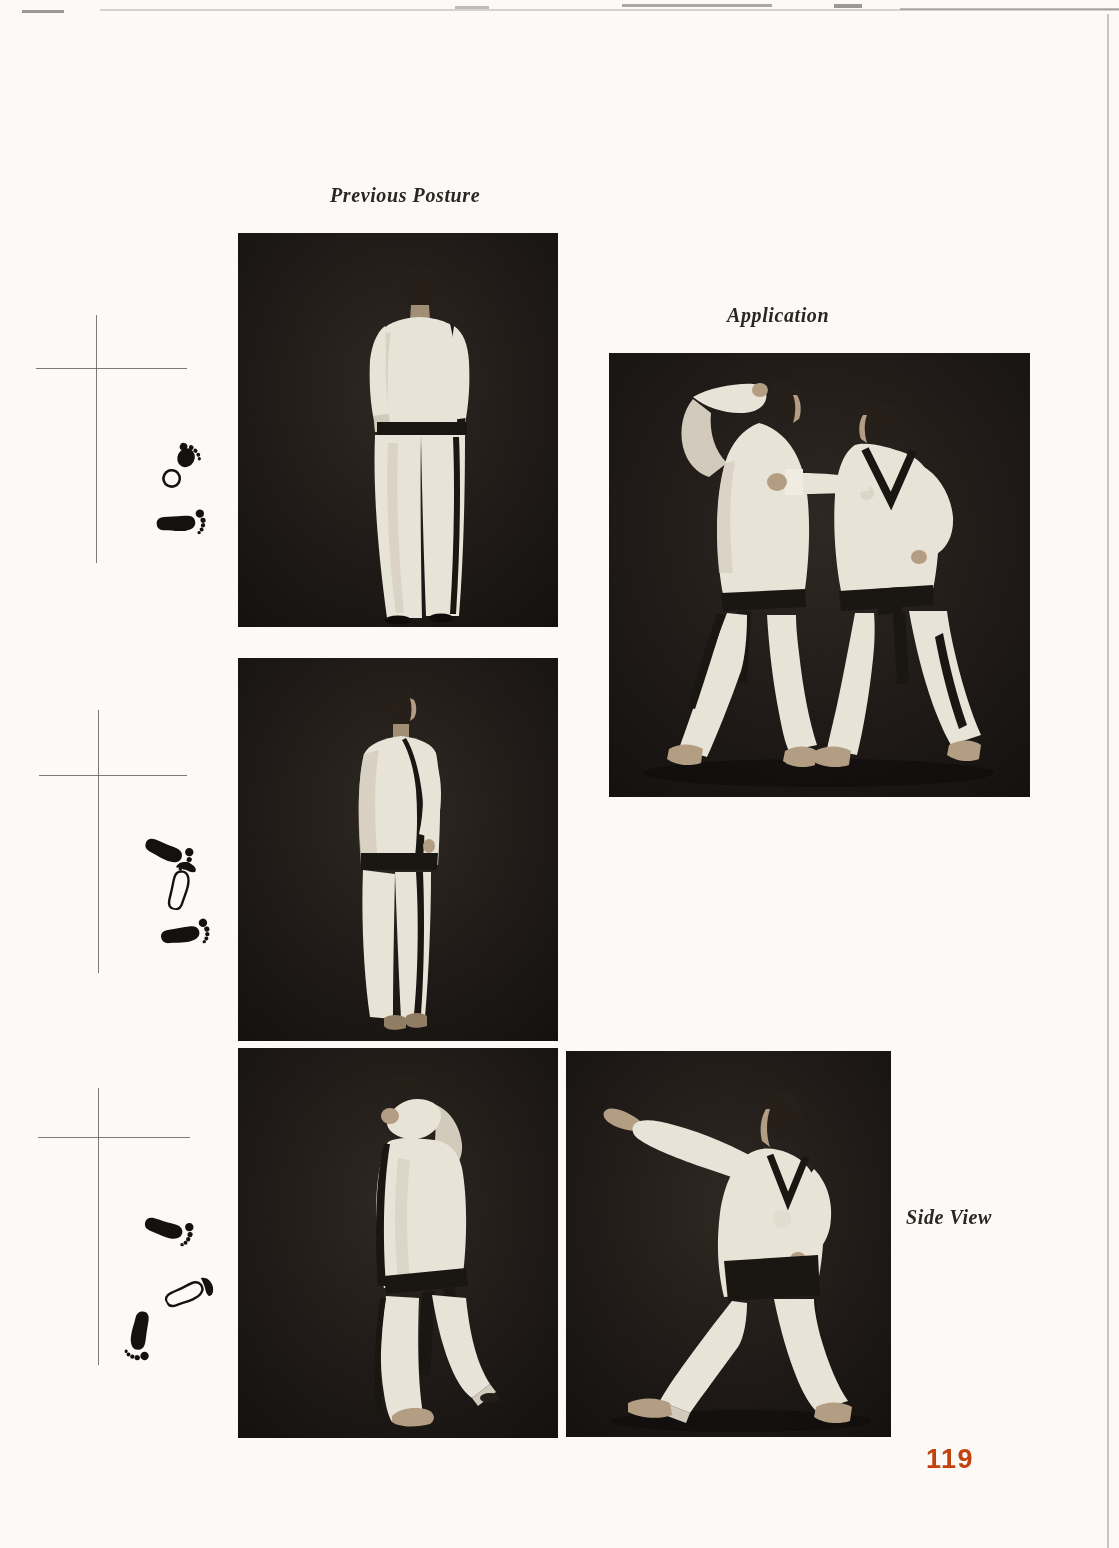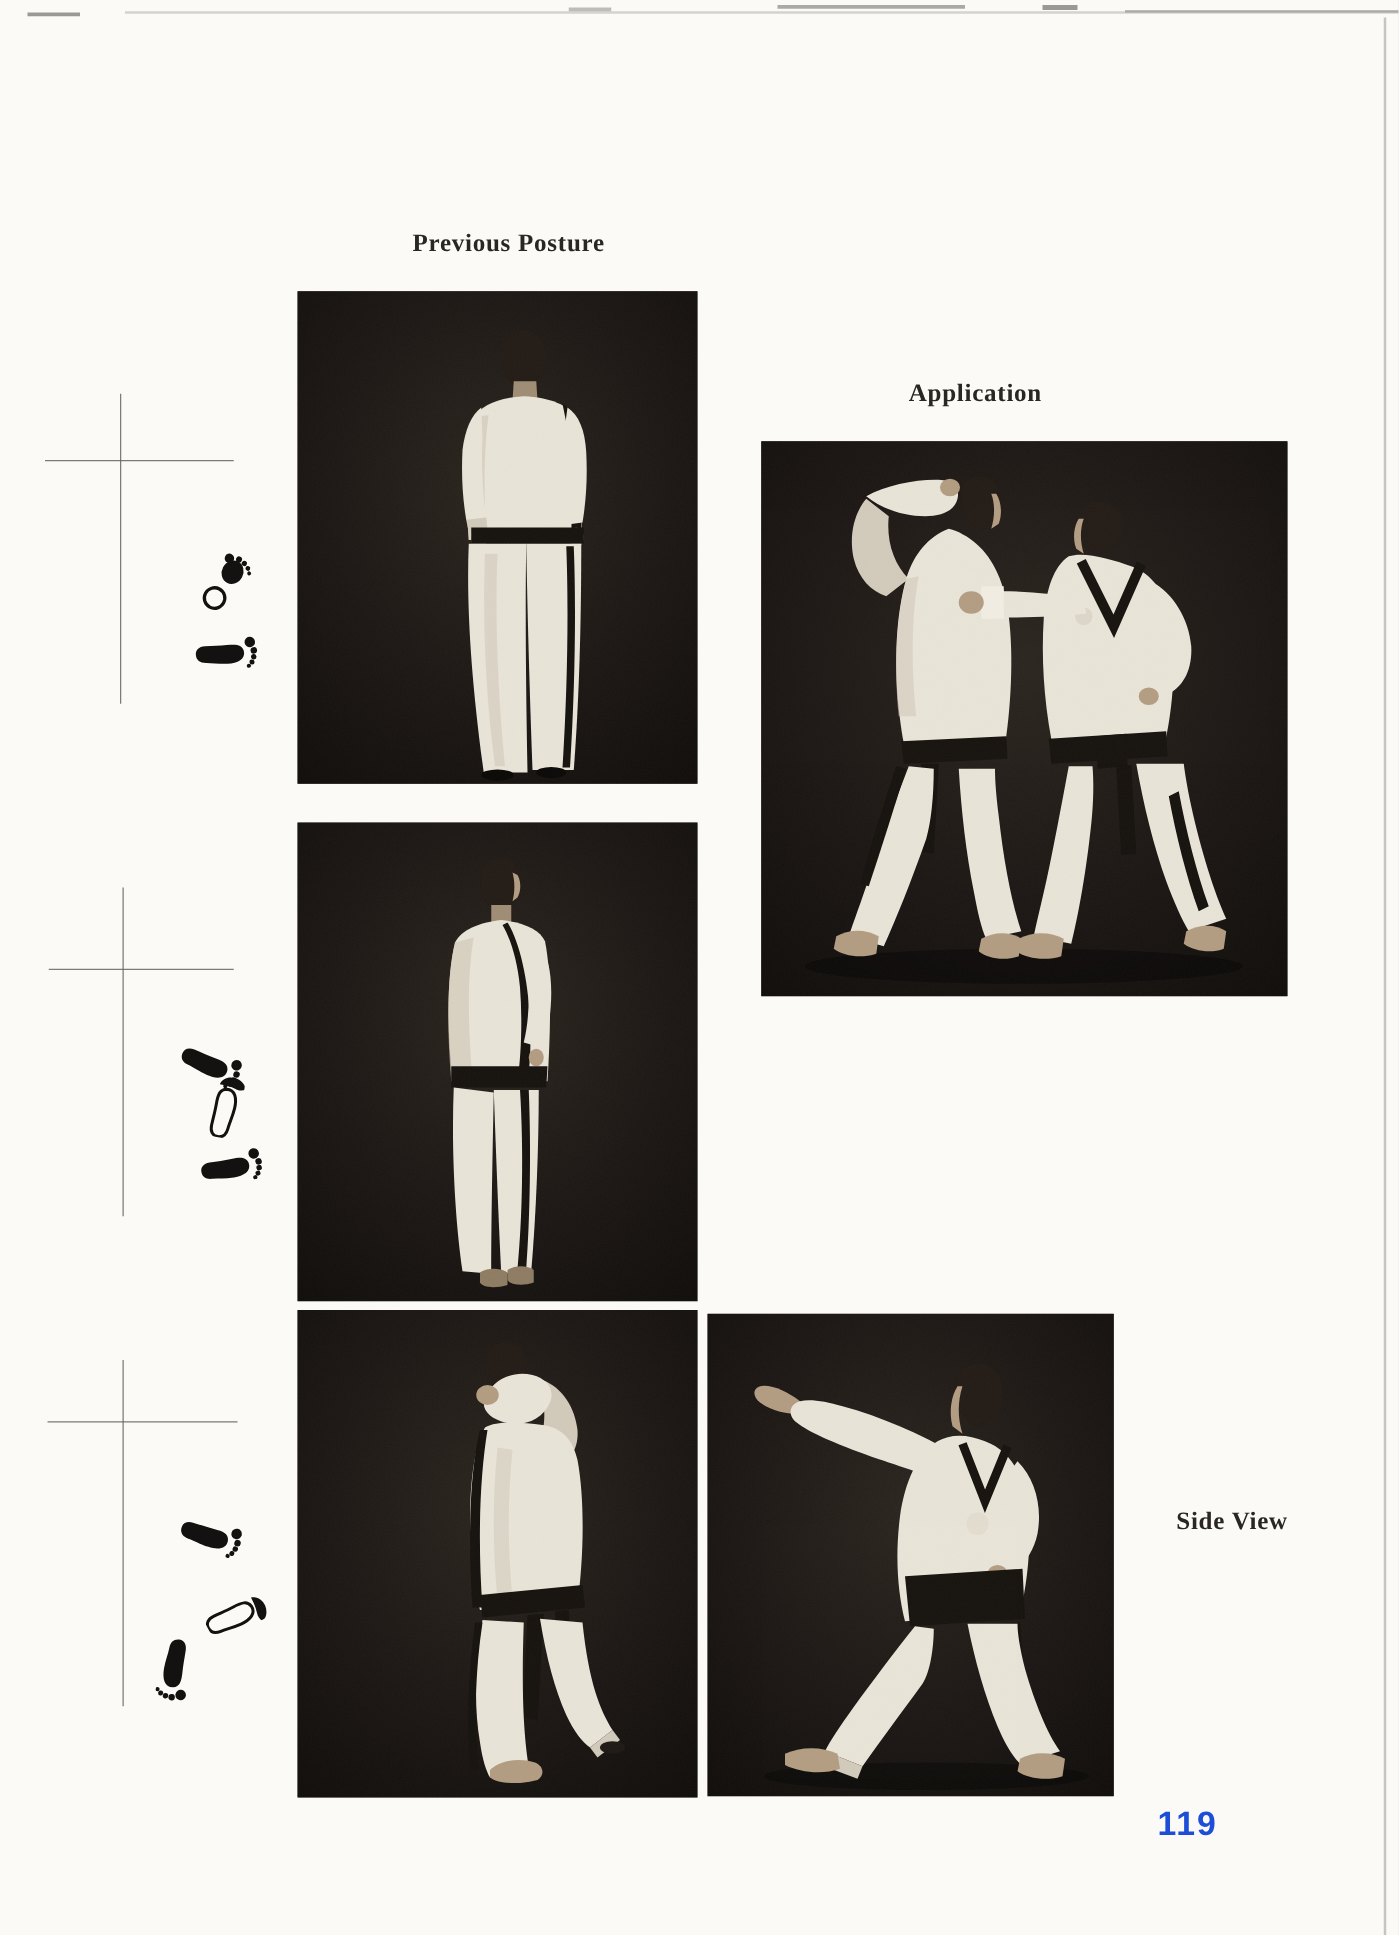--- a/index.html
+++ b/index.html
@@ -11,28 +11,29 @@
     font-family:"Liberation Serif", serif;
     color:var(--ink,#262220);
   }
   .caption{
     position:absolute;
     font-weight:bold;
     font-size:20px;
     letter-spacing:.6px;
     color:#2a2622;
     white-space:nowrap;
+    font-style:italic;
   }
   .page-number{
     position:absolute;
     font-family:"Liberation Sans", sans-serif;
     font-weight:bold;
     font-size:27px;
     letter-spacing:1.5px;
-    color:#1d4ed8;
+    color:#c2410c;
   }
   .photo{
     position:absolute;margin:0;padding:0;line-height:0;
     background:var(--photo-bg,#1a1614);
   }
   .photo svg{display:block;width:100%;height:100%;}
   .axis-line{position:absolute;background:#67635e;opacity:.85;}
   .axis-line.v{width:1.4px;}
   .axis-line.h{height:1.4px;}
   .foot{position:absolute;overflow:visible;}
@@ -53,21 +54,21 @@
   <div class="artifact" style="left:22px;top:10px;width:42px;height:3px;opacity:.55;"></div>
   <div class="artifact" style="left:100px;top:9px;width:1019px;height:1.5px;opacity:.22;"></div>
   <div class="artifact" style="left:455px;top:6px;width:34px;height:3px;opacity:.35;"></div>
   <div class="artifact" style="left:622px;top:4px;width:150px;height:3px;opacity:.45;"></div>
   <div class="artifact" style="left:834px;top:4px;width:28px;height:4px;opacity:.55;"></div>
   <div class="artifact" style="left:900px;top:8px;width:219px;height:2px;opacity:.35;"></div>
   <div class="edge-line" style="left:1107px;top:14px;width:1.5px;height:1534px;opacity:.8;"></div>
 
   <div class="caption" style="left:330px;top:184px;">Previous Posture</div>
   <div class="caption" style="left:727px;top:304px;">Application</div>
-  <div class="caption" style="left:941px;top:1206px;">Side View</div>
+  <div class="caption" style="left:906px;top:1206px;">Side View</div>
   <div class="page-number" style="left:926px;top:1444px;">119</div>
 
   <svg width="0" height="0" style="position:absolute" aria-hidden="true">
     <defs>
       <radialGradient id="pbg" cx="50%" cy="40%" r="78%">
         <stop offset="0%" stop-color="#2c2620"></stop>
         <stop offset="55%" stop-color="#1d1815"></stop>
         <stop offset="100%" stop-color="#110e0c"></stop>
       </radialGradient>
       <filter id="grain">

